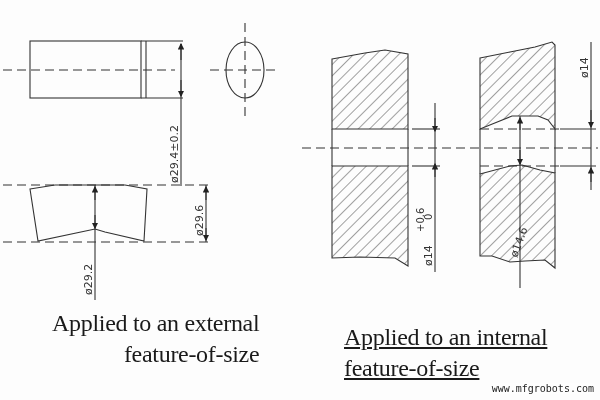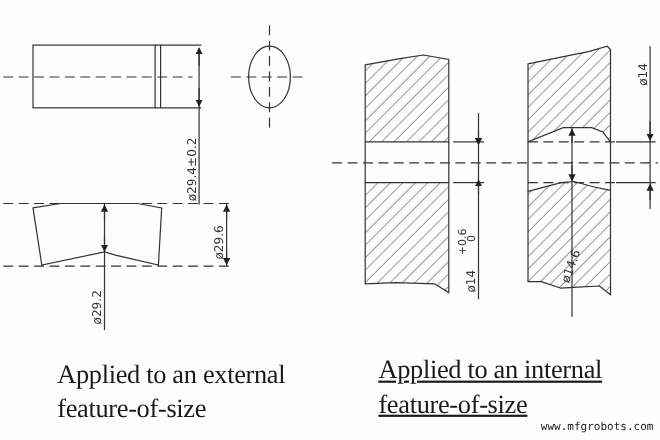--- a/index.html
+++ b/index.html
@@ -1,20 +1,20 @@
 <!DOCTYPE html>
 <html><head>
   <meta charset="utf-8">
   <style>
     html, body { margin: 0; padding: 0; }
     body { width: 600px; height: 400px; background: #fdfdfd; position: relative; overflow: hidden; font-family: "Liberation Serif", serif; }
     #drawing { position: absolute; left: 0; top: 0; width: 600px; height: 310px; }
     .caption { position: absolute; font-family: "Liberation Serif", serif; font-size: 24px; line-height: 31px; color: #1a1a1a; letter-spacing: -0.3px; }
     .caption div { white-space: nowrap; }
-    #cap-ext { left: 52px; top: 326px; }
+    #cap-ext { left: 52px; top: 308px; text-align: right; }
     #cap-int { left: 344px; top: 322px; text-decoration: underline; }
     .watermark { position: absolute; right: 6px; bottom: 6px; font-family: "DejaVu Sans Mono", monospace; font-size: 10px; color: #222; background: rgba(255,255,255,0.6); }
     .dim-text { font-family: "DejaVu Sans", sans-serif; font-size: 11px; fill: #333; }
   </style>
 </head>
 <body>
 
 <svg id="drawing" viewBox="0 0 600 310" xmlns="http://www.w3.org/2000/svg">
   <defs>
     <pattern id="hatch" patternUnits="userSpaceOnUse" width="8" height="8" patternTransform="rotate(45)">

